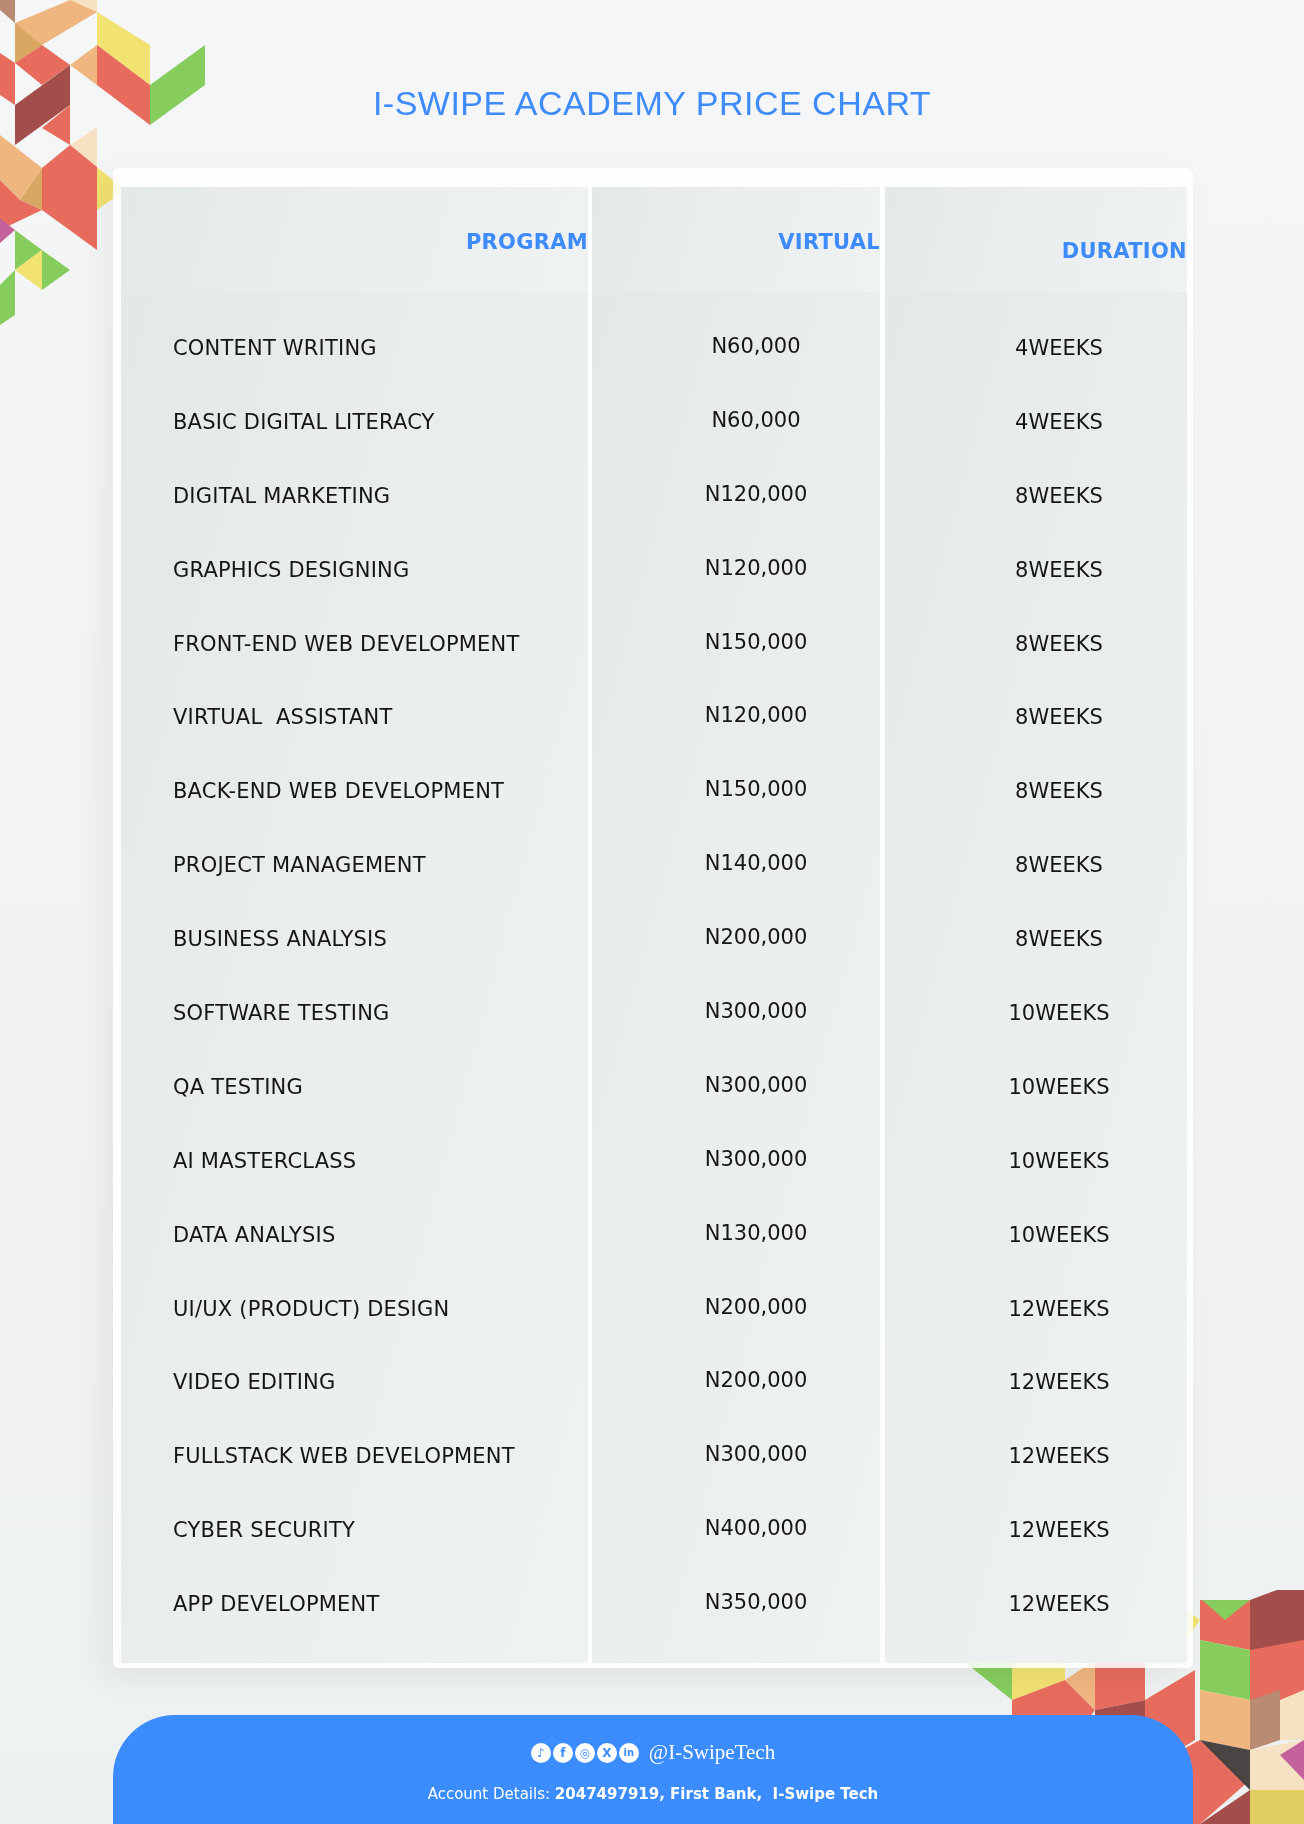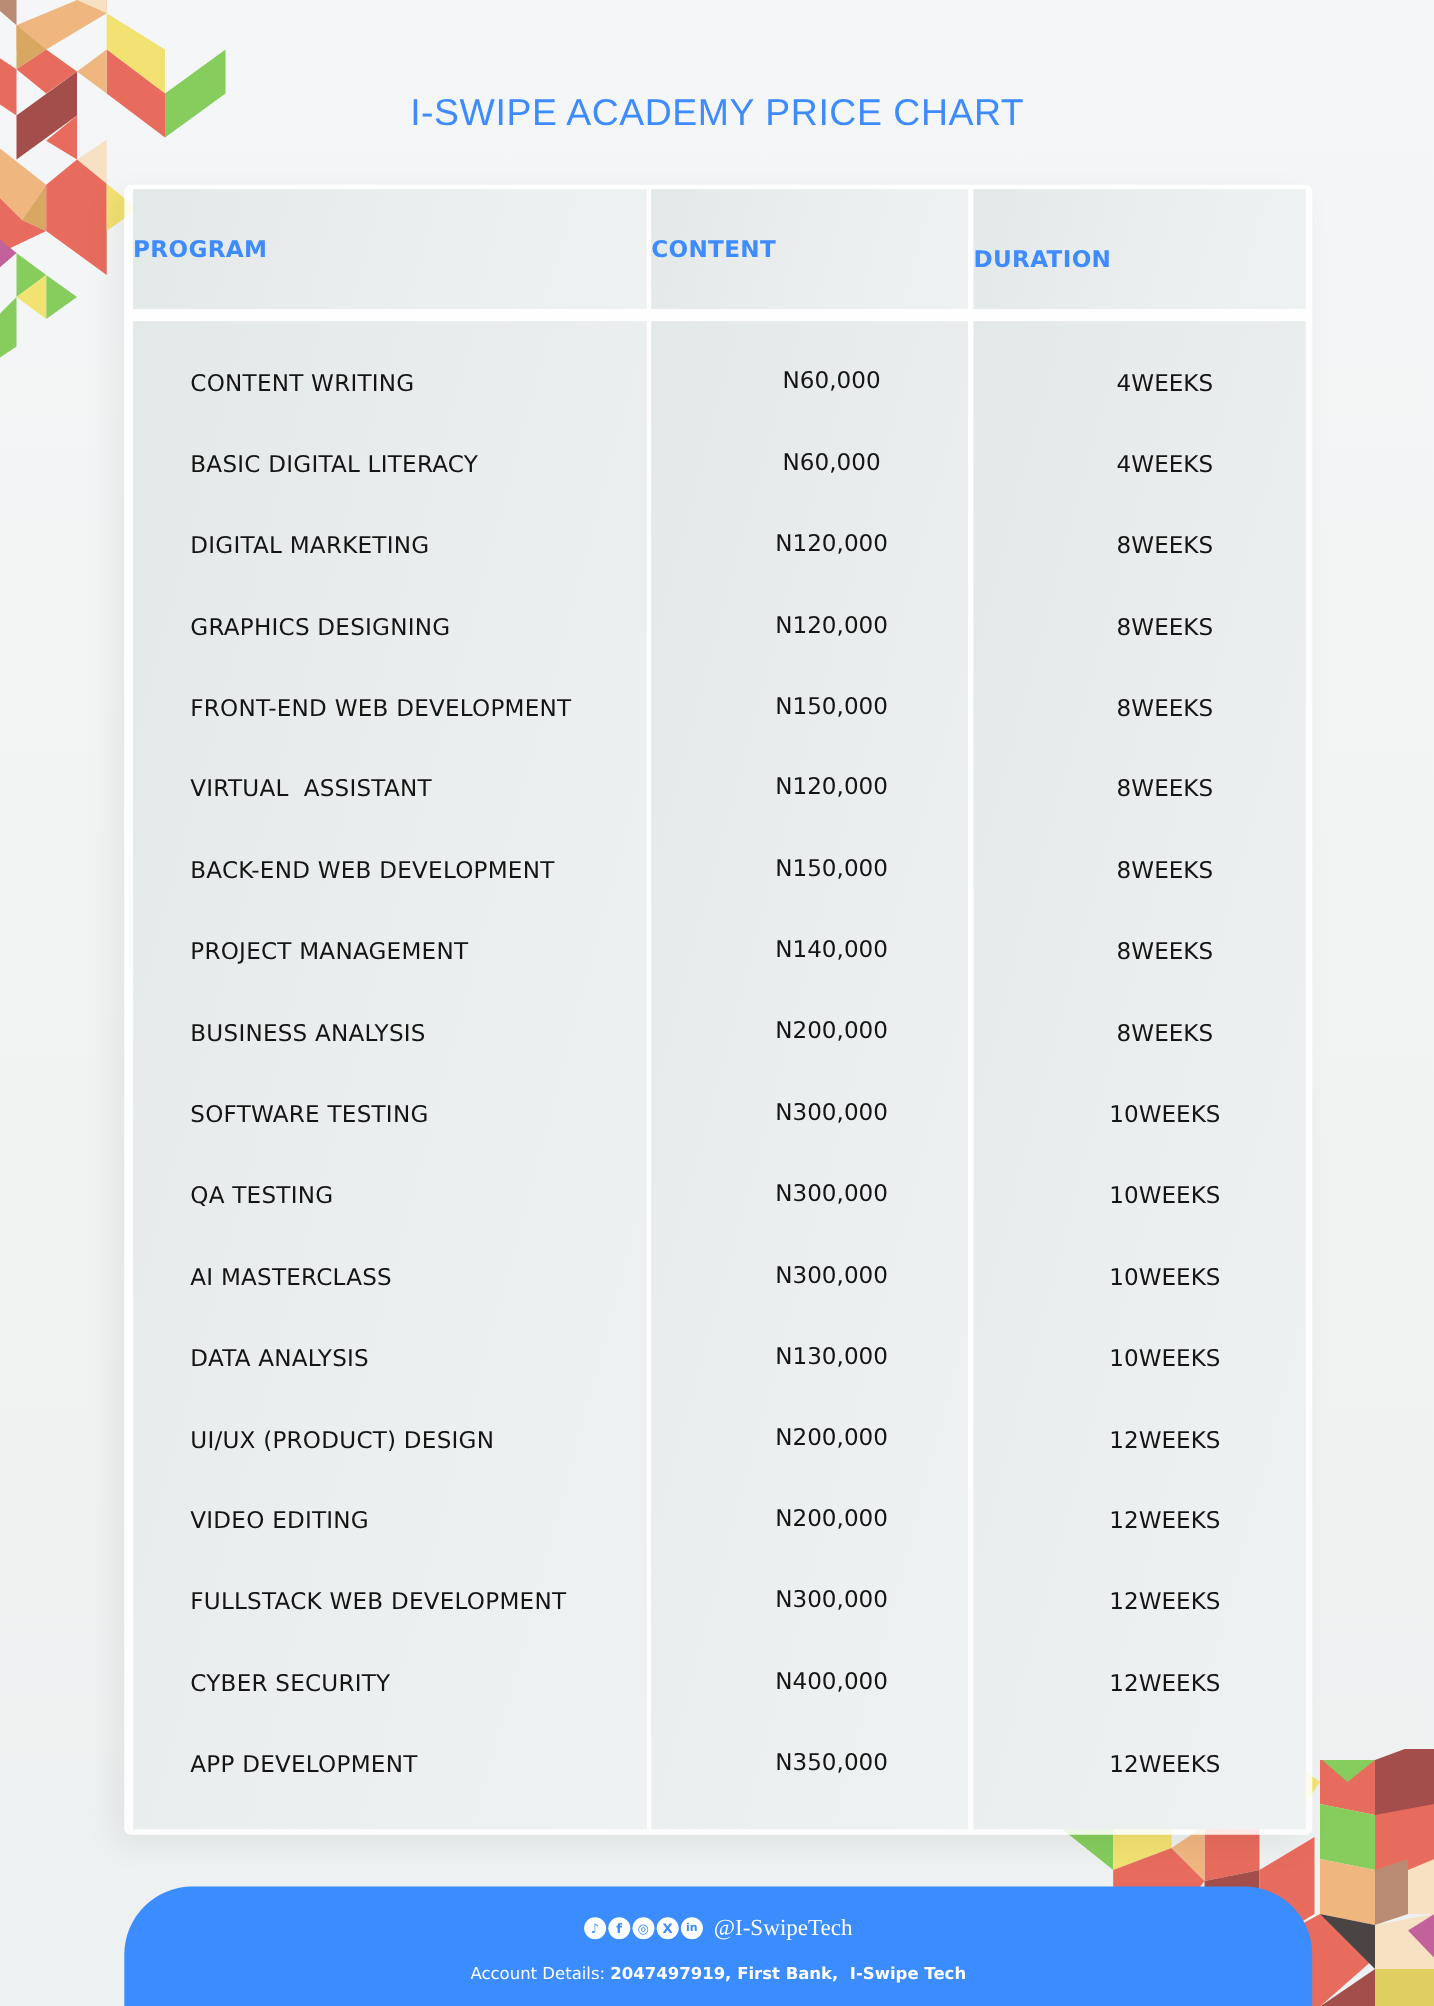--- a/index.html
+++ b/index.html
@@ -21,21 +21,21 @@
   .card {
     position: absolute; left: 113px; top: 168px; width: 1080px; height: 1500px;
     background: rgba(255,255,255,0.85);
     border-radius: 6px;
     box-shadow: -10px 10px 30px rgba(0,0,0,0.06);
   }
   .cell {
     position: absolute;
     background: linear-gradient(105deg, #e3e8e8 0%, #ebeeee 50%, #eff2f2 100%);
   }
-  .hdr-cell { top: 4px; height: 109px; display: flex; align-items: center; justify-content: flex-start; }
+  .hdr-cell { top: 19px; height: 109px; display: flex; align-items: center; justify-content: flex-end; }
   .hdr-label {
     font-family: "DejaVu Sans", sans-serif; font-weight: bold; font-size: 21px;
     letter-spacing: 0.3px;
   }
   .c1 { left: 8px; width: 467px; }
   .c2 { left: 479px; width: 288px; }
   .c3 { left: 772px; width: 302px; }
   .body-cell { top: 124px; height: 1371px; }
 
   .rows { position: absolute; left: 0; top: 150px; width: 1080px; margin-left: 20px; }
@@ -128,21 +128,21 @@
   <polygon points="250,234 300,200 300,234" fill="#a44e4c"></polygon>
 </svg>
 
 <div class="title" style="color:#3d8bfd;">I-SWIPE ACADEMY PRICE CHART</div>
 
 <div class="card">
   <div class="cell hdr-cell c1">
     <span class="hdr-label" style="color:#3d8bfd;">PROGRAM</span>
   </div>
   <div class="cell hdr-cell c2">
-    <span class="hdr-label" style="color:#3d8bfd;">CONTENT</span>
+    <span class="hdr-label" style="color:#3d8bfd;">VIRTUAL</span>
   </div>
   <div class="cell hdr-cell c3">
     <span class="hdr-label" style="color:#3d8bfd;margin-top:18px;">DURATION</span>
   </div>
 
   <div class="cell body-cell c1"></div>
   <div class="cell body-cell c2"></div>
   <div class="cell body-cell c3"></div>
 
   <div class="rows">

